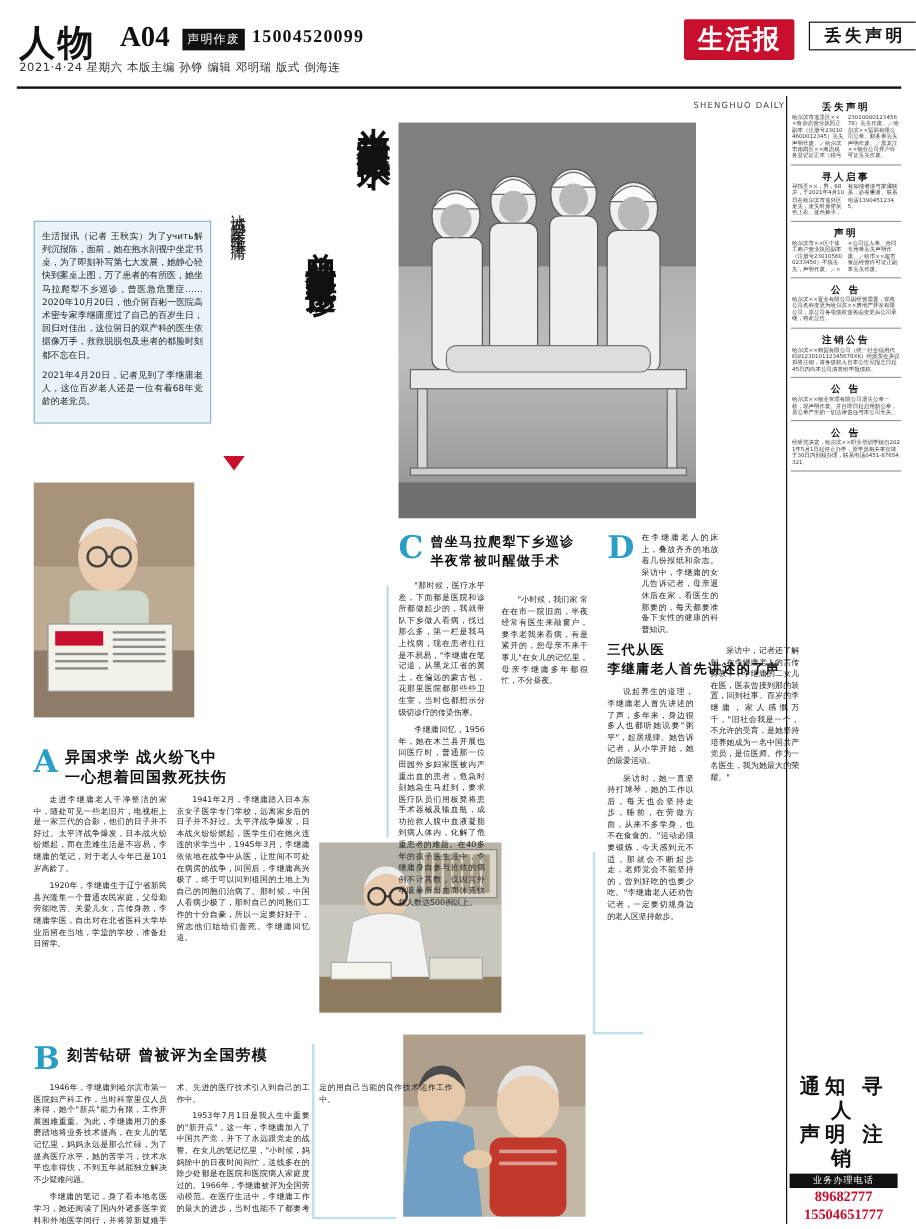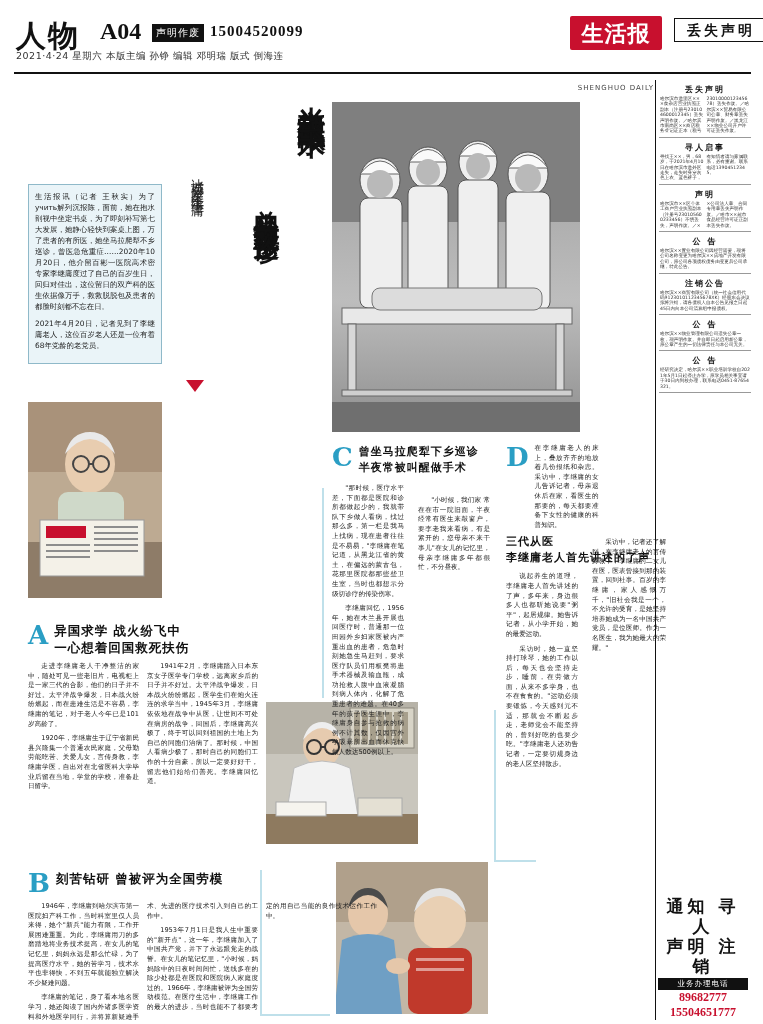--- a/index.html
+++ b/index.html
@@ -40,21 +40,21 @@
 
   
   .main{position:absolute;left:0;top:0;right:104px;height:940px;}
 
   
   .headline{position:absolute;left:258px;top:4px;width:56px;height:330px;writing-mode:vertical-rl;text-orientation:upright;font-size:28px;font-weight:bold;letter-spacing:3px;line-height:34px;font-family:"DejaVu Serif","Liberation Serif",serif;}
   .subhead{position:absolute;left:170px;top:88px;width:22px;height:210px;writing-mode:vertical-rl;text-orientation:upright;font-size:13px;letter-spacing:3px;color:#222;}
   .subhead-arrow{position:absolute;left:172px;top:300px;width:0;height:0;border-left:9px solid transparent;border-right:9px solid transparent;border-top:12px solid #c8102e;}
 
   
-  .intro{position:absolute;left:14px;top:104px;width:134px;border:1px solid #8fb9c9;background:#eaf4f8;padding:6px 6px;box-sizing:border-box;}
+  .intro{position:absolute;left:14px;top:104px;width:148px;border:1px solid #8fb9c9;background:#eaf4f8;padding:6px 6px;box-sizing:border-box;}
   .intro p{margin:0 0 6px 0;font-size:7.4px;line-height:11px;text-align:justify;color:#222;}
 
   
   .photo{position:absolute;overflow:hidden;background:#cfcfcf;}
 
   
   #photo-surgery{left:318px;top:22px;width:248px;height:330px;}
   #photo-portrait{left:14px;top:322px;width:134px;height:196px;}
   #photo-desk{left:252px;top:622px;width:152px;height:142px;}
   #photo-visit{left:322px;top:782px;width:152px;height:152px;}

